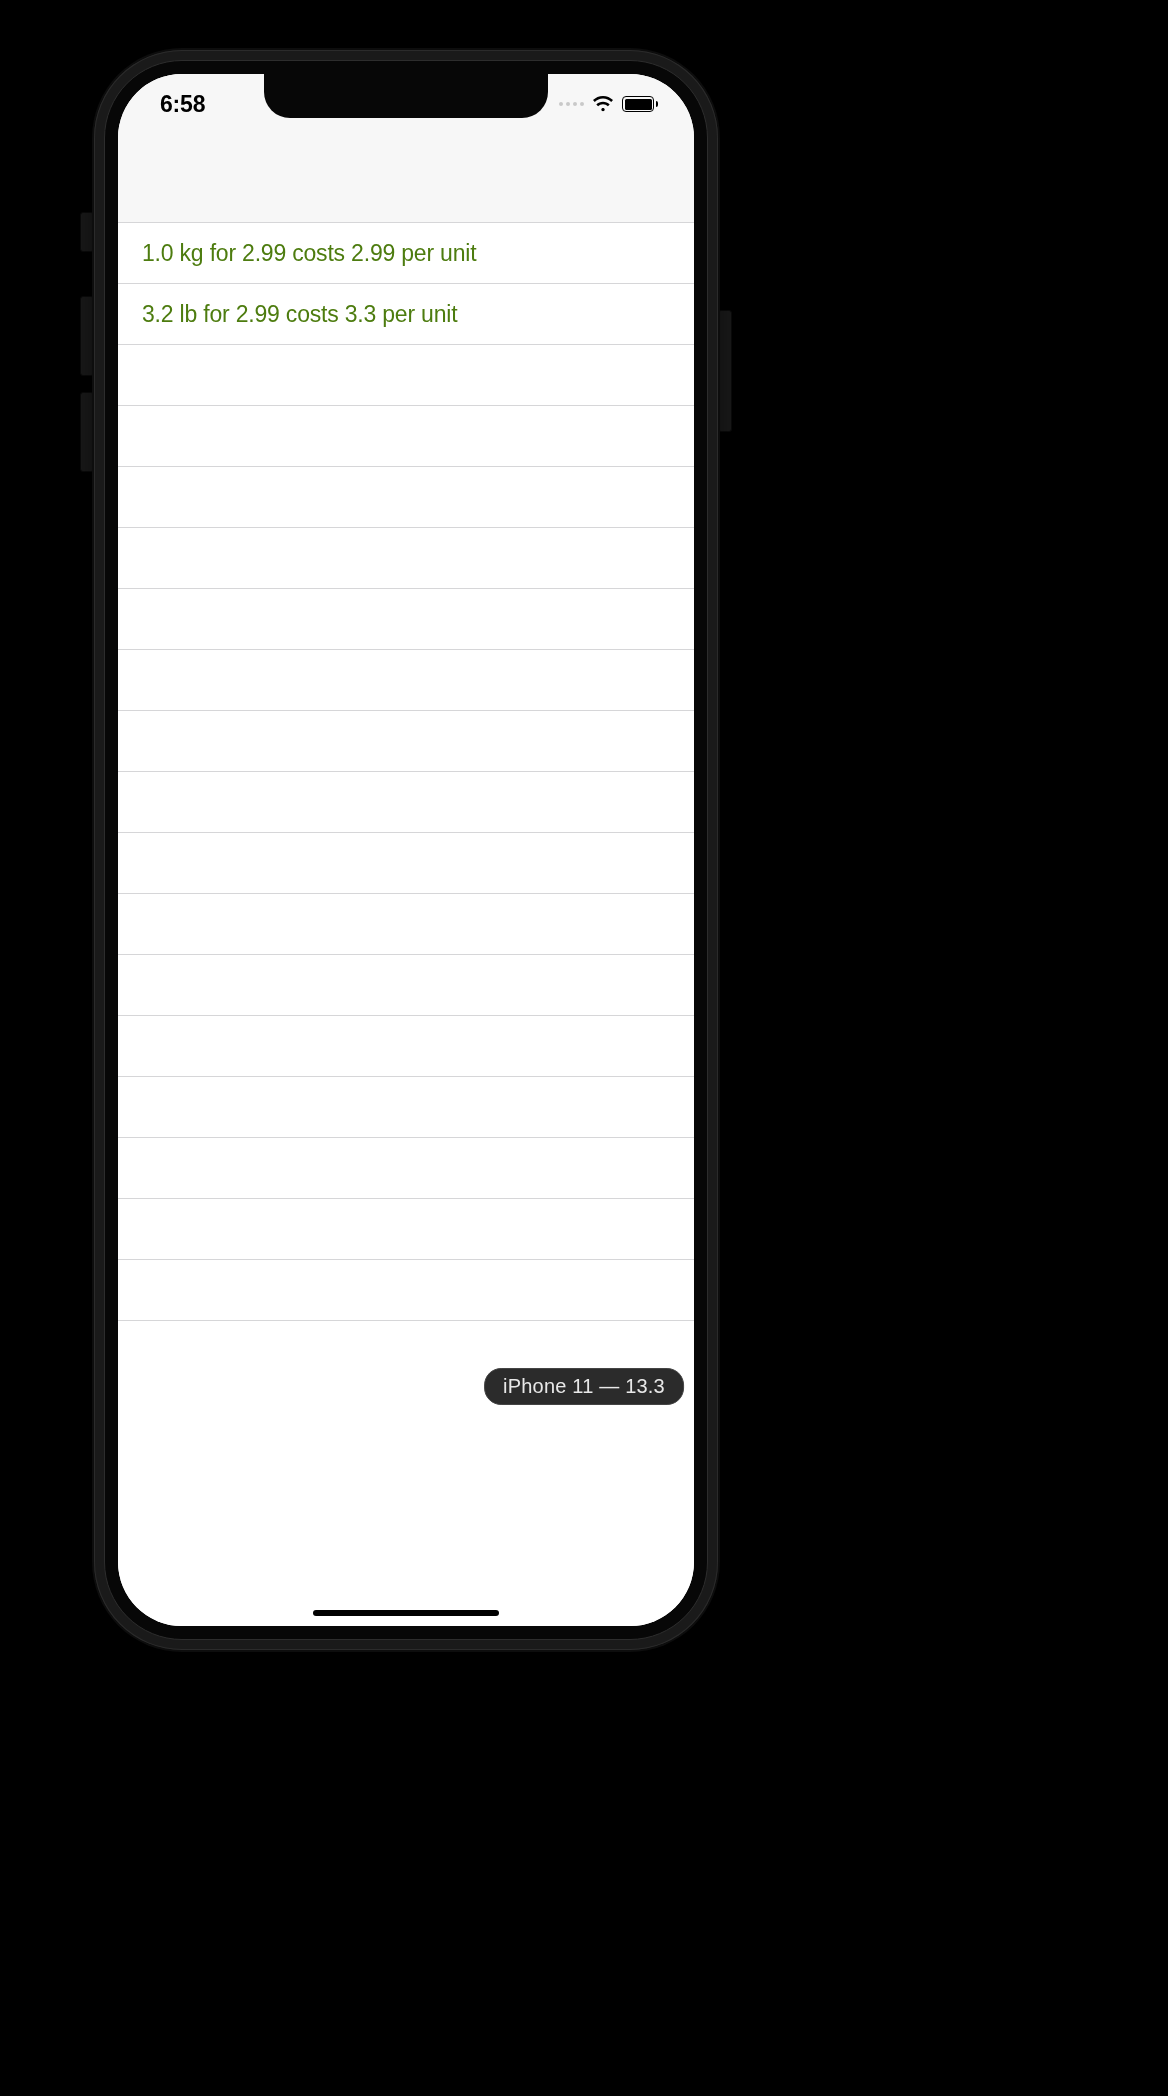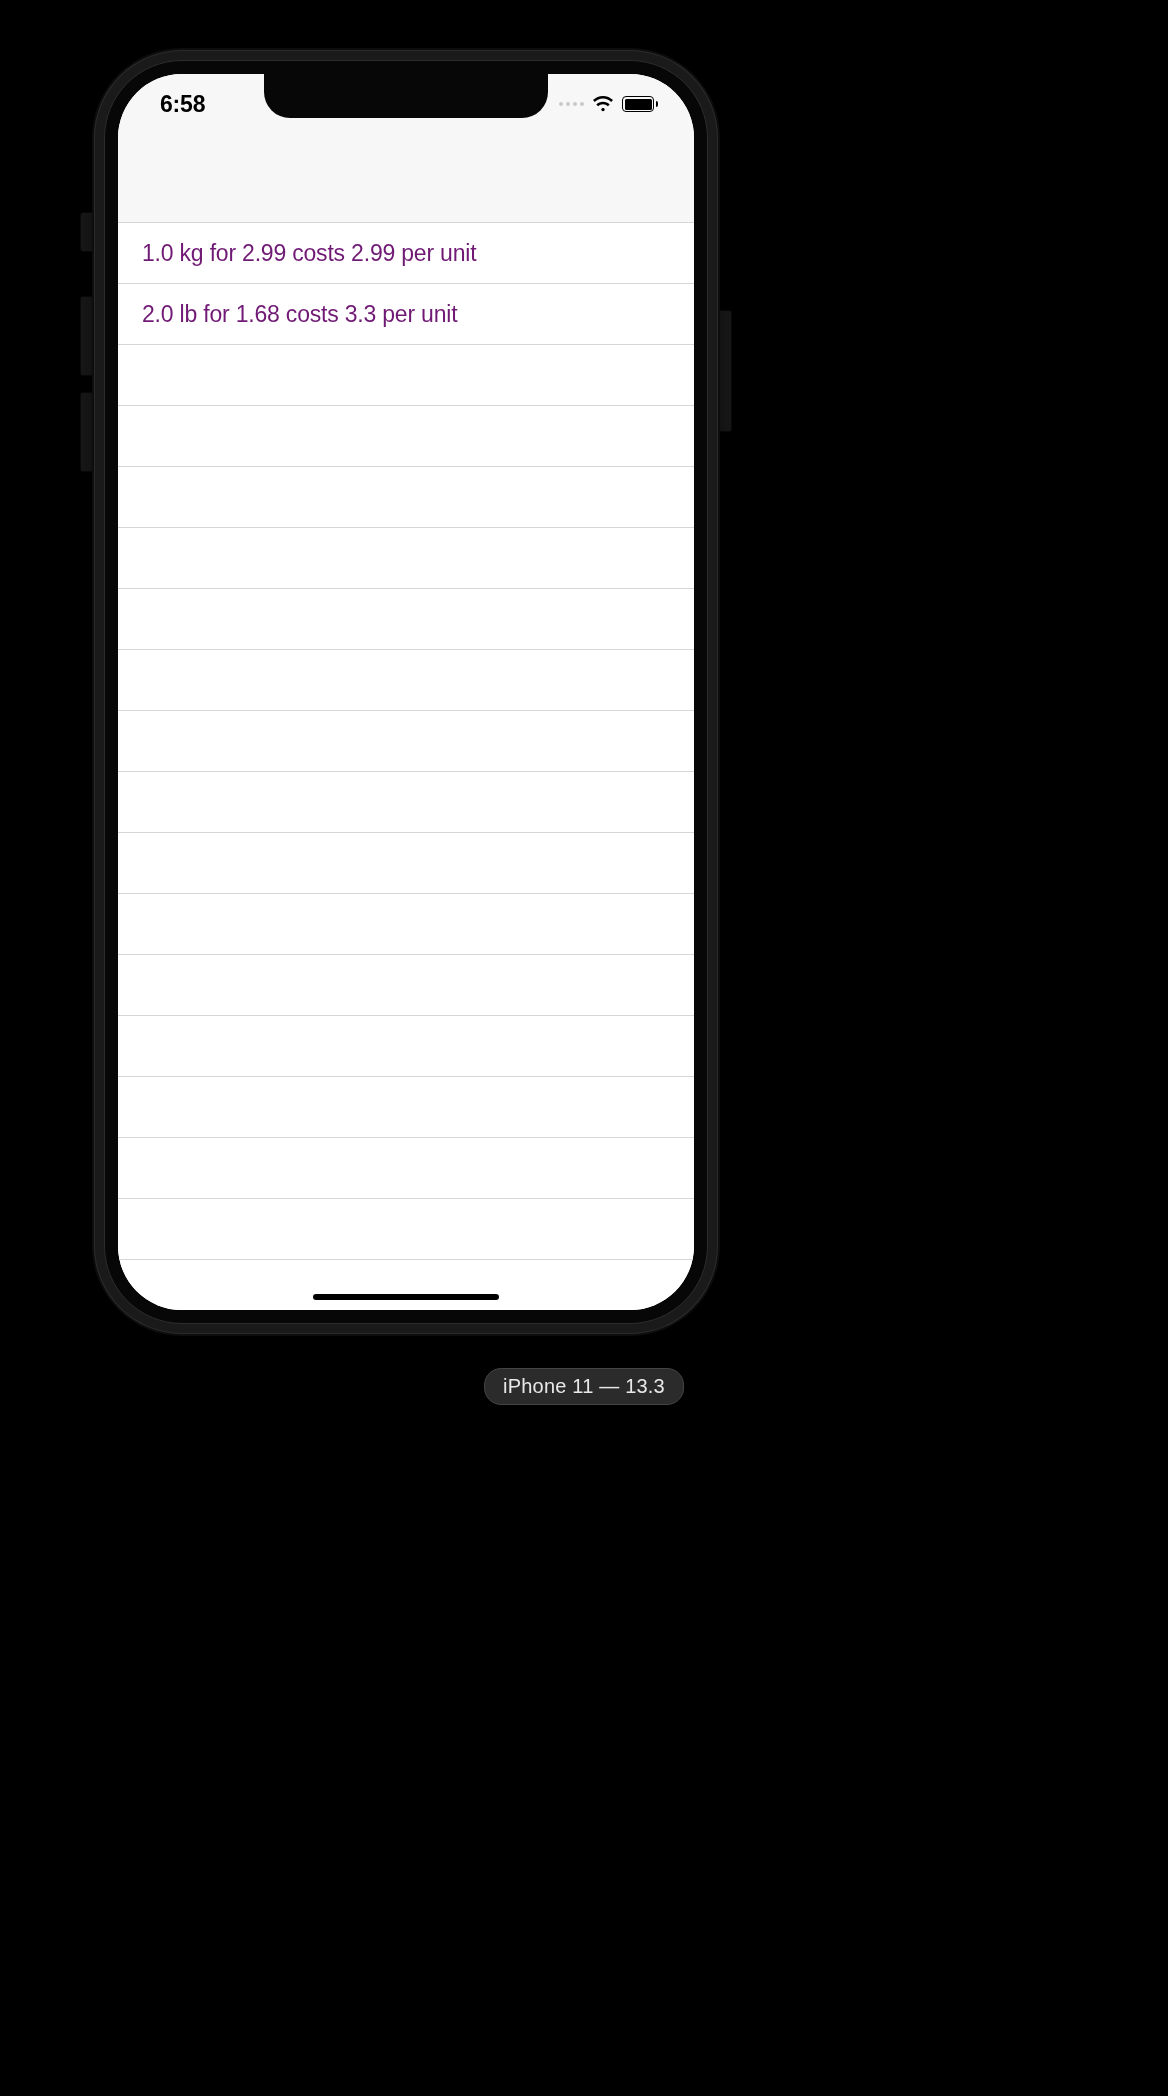--- a/index.html
+++ b/index.html
@@ -10,21 +10,21 @@
     font-family: -apple-system, "SF Pro Text", "Helvetica Neue", Helvetica, Arial, sans-serif;
     overflow: hidden;
   }
 
   
   .device-frame {
     position: absolute;
     left: 94px;
     top: 50px;
     width: 624px;
-    height: 1284px;
+    height: 1600px;
     background: #1a1a1a;
     border-radius: 88px;
     box-shadow:
       0 0 0 1px #2b2b2b inset,
       0 0 0 2px #0d0d0d,
       0 14px 36px rgba(0,0,0,.6);
   }
   .device-frame::before {
     content: "";
     position: absolute;
@@ -127,21 +127,21 @@
     overflow: hidden;
   }
   .table-row {
     height: 61px;
     display: flex;
     align-items: center;
     padding-left: 24px;
     border-bottom: 1px solid #d6d6d8;
     font-size: 23px;
     letter-spacing: -.2px;
-    color: #701a75;
+    color: #4d7c0f;
     font-weight: 400;
   }
   .table-row.empty { color: transparent; }
 
   
   .home-indicator {
     position: absolute;
     bottom: 10px;
     left: 50%;
     transform: translateX(-50%);
@@ -203,21 +203,21 @@
       </div>
     </div>
 
     <div class="nav-area"></div>
 
     <div class="tableview">
       <div class="table-row">
         <span>1.0 kg for 2.99 costs 2.99 per unit</span>
       </div>
       <div class="table-row">
-        <span>2.0 lb for 1.68 costs 3.3 per unit</span>
+        <span>3.2 lb for 2.99 costs 3.3 per unit</span>
       </div>
 
       <div class="table-row empty">
           <span></span>
         </div>
       <div class="table-row empty">
           <span></span>
         </div>
       <div class="table-row empty">
           <span></span>

